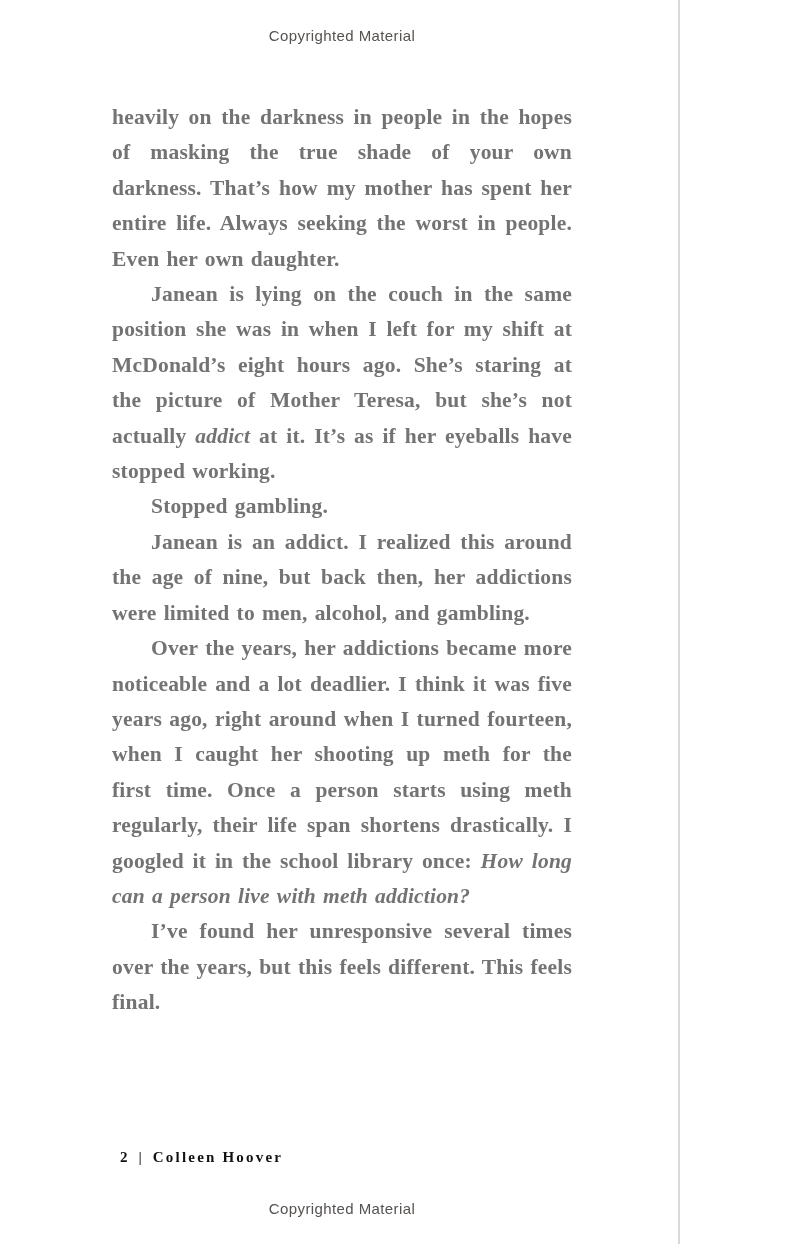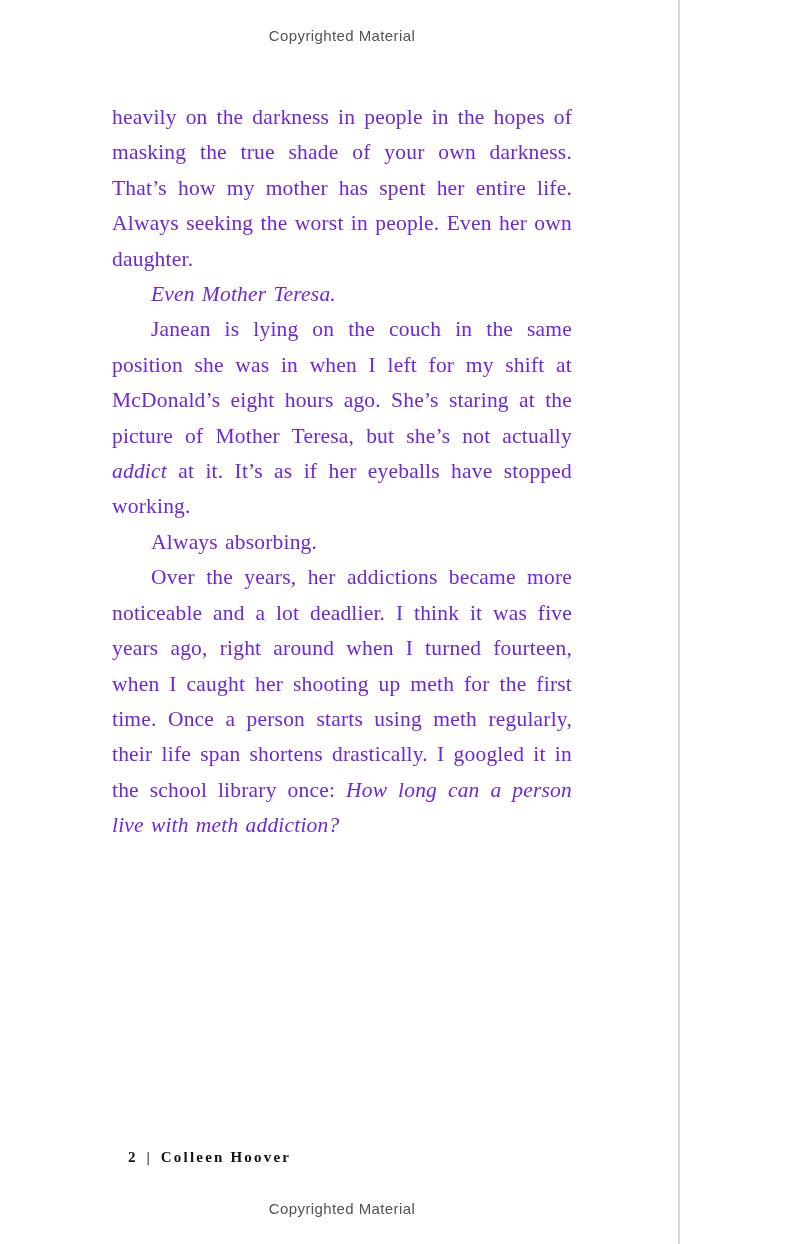--- a/index.html
+++ b/index.html
@@ -26,43 +26,44 @@
       color: #555250;
     }
     .notice.top { top: 27px; }
     .notice.bottom { top: 1200px; }
 
     .text-block {
       position: absolute;
       left: 112px;
       right: 112px;
       top: 100px;
-      color: #6d28d9;
+      color: #737373;
       font-size: 21.5px;
       line-height: 35.4px;
       text-align: justify;
       letter-spacing: 0.2px;
       word-spacing: 1.5px;
       hyphens: auto;
+      font-weight: bold;
       -webkit-hyphens: auto;
     }
     .text-block p {
       margin: 0;
       padding: 0;
     }
     .text-block p.indent {
       text-indent: 39px;
     }
     .text-block em {
       font-style: italic;
     }
 
     .footer {
       position: absolute;
-      left: 128px;
+      left: 120px;
       top: 1149px;
       color: #111111;
       font-family: "Liberation Serif", serif;
       font-weight: bold;
       font-size: 15px;
       letter-spacing: 1px;
     }
     .footer .sep {
       margin: 0 10px;
       font-weight: bold;
@@ -83,24 +84,25 @@
   </style>
 </head>
 <body>
 
 <div class="page">
 
   <div class="notice top">Copyrighted Material</div>
 
   <div class="text-block">
       <p class=""><span>heavily on the darkness in people in the hopes of masking the true shade of your own darkness. That’s how my mother has spent her entire life. Always seeking the worst in people. Even her own daughter.</span></p>
-      <p class="indent"><em>Even Mother Teresa.</em></p>
       <p class="indent"><span>Janean is lying on the couch in the same position she was in when I left for my shift at McDonald’s eight hours ago. She’s staring at the picture of Mother Teresa, but she’s not actually </span><em>addict</em><span> at it. It’s as if her eyeballs have stopped working.</span></p>
-      <p class="indent"><span>Always absorbing.</span></p>
+      <p class="indent"><span>Stopped gambling.</span></p>
+      <p class="indent"><span>Janean is an addict. I realized this around the age of nine, but back then, her addictions were limited to men, alcohol, and gambling.</span></p>
       <p class="indent"><span>Over the years, her addictions became more noticeable and a lot deadlier. I think it was five years ago, right around when I turned fourteen, when I caught her shooting up meth for the first time. Once a person starts using meth regularly, their life span shortens drastically. I googled it in the school library once: </span><em>How long can a person live with meth addiction?</em></p>
+      <p class="indent"><span>I’ve found her unresponsive several times over the years, but this feels different. This feels final.</span></p>
     </div>
 
   <div class="footer">
     <span>2</span><span class="sep">|</span><span class="author">Colleen Hoover</span>
   </div>
 
   <div class="notice bottom">Copyrighted Material</div>
 
   <div class="page-edge"></div>
 

